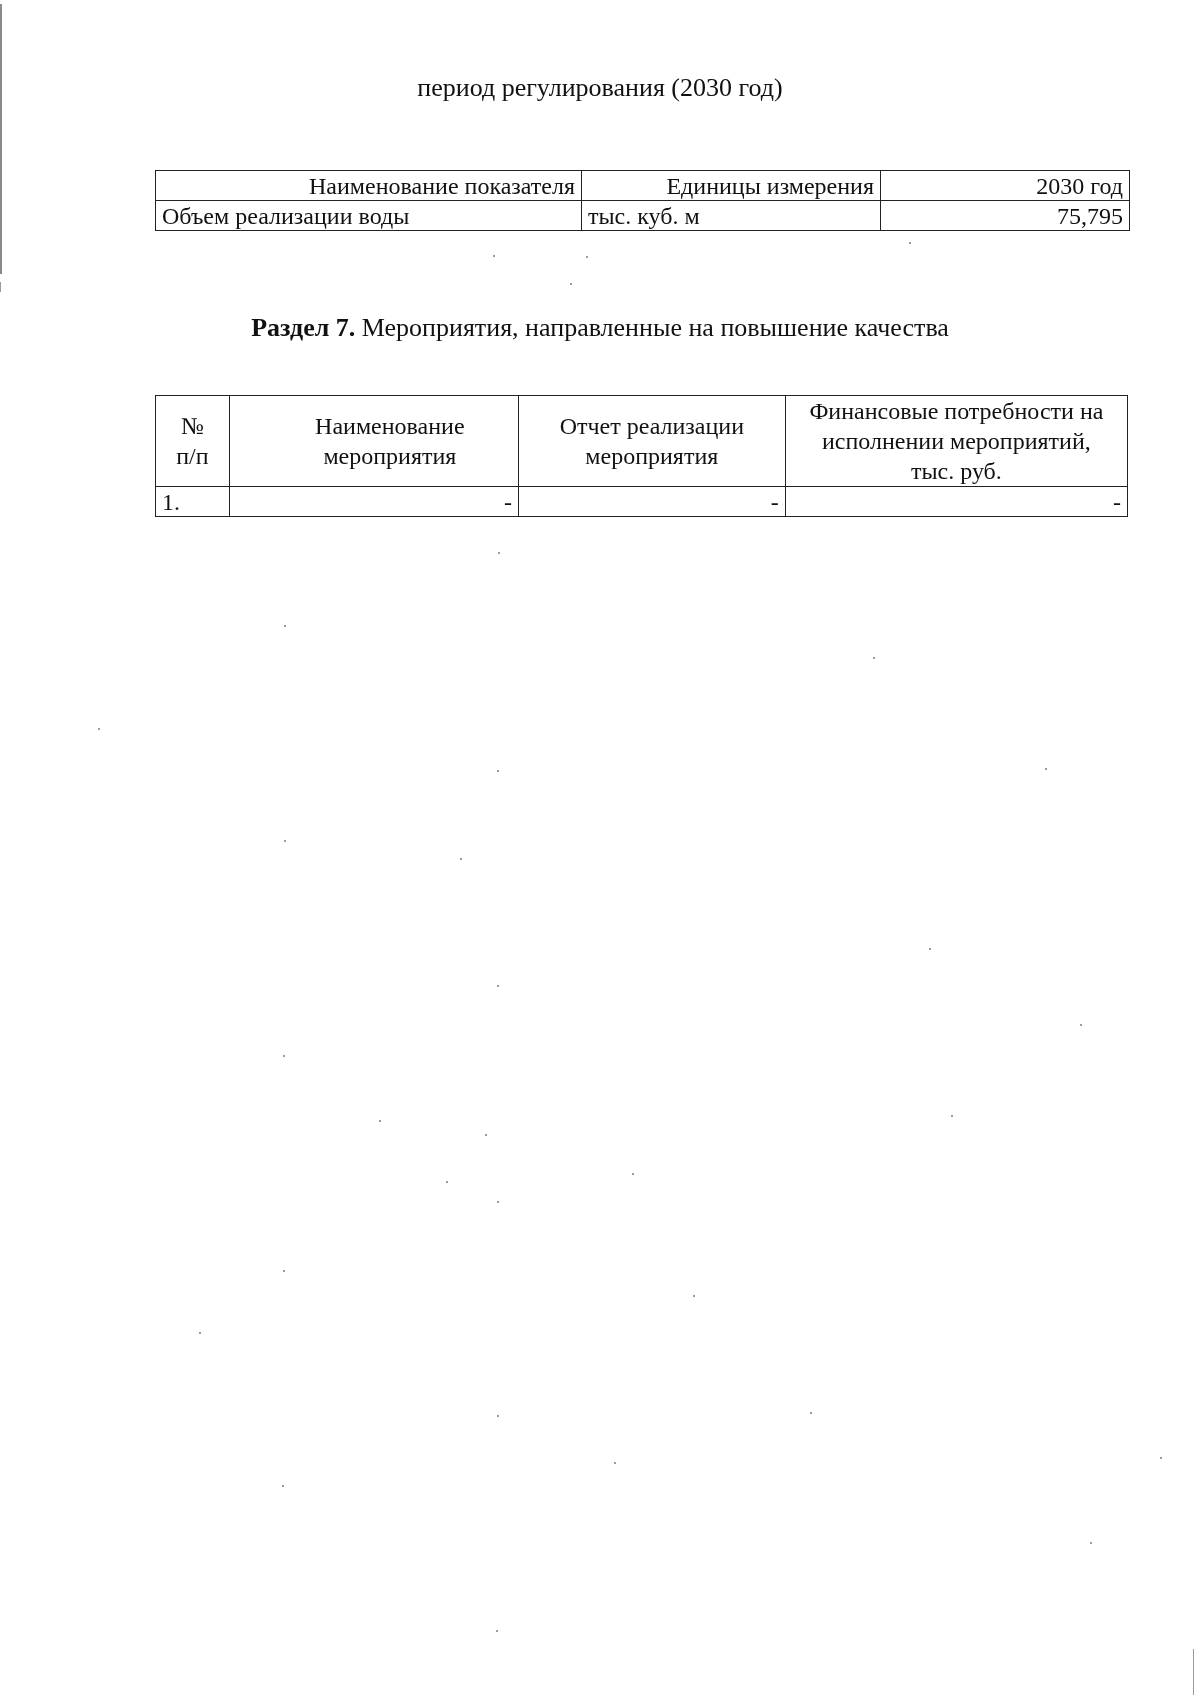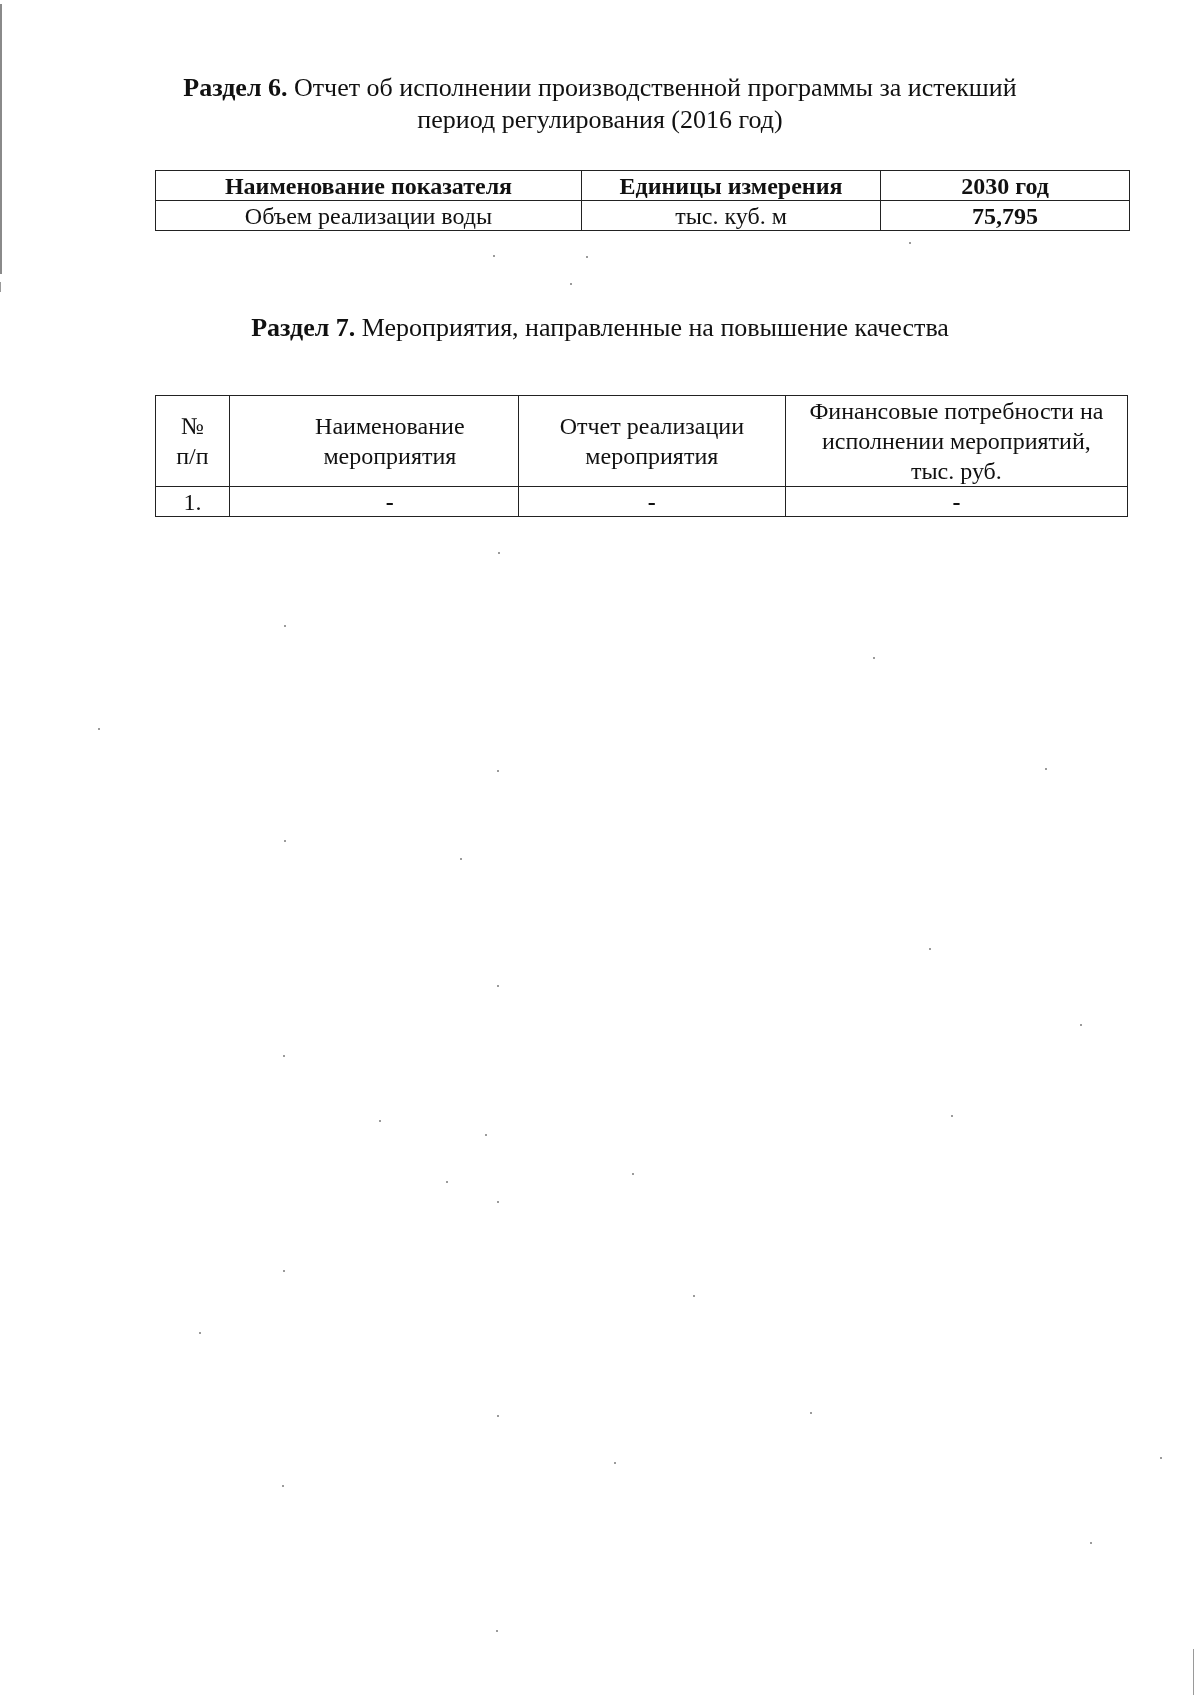--- a/index.html
+++ b/index.html
@@ -69,22 +69,22 @@
       top: 170px;
       width: 975px;
     }
     #t6 th, #t6 td {
       height: 29px;
       line-height: 28px;
     }
     #t6 .c1 { width: 413px; }
     #t6 .c2 { width: 286px; }
     #t6 .c3 { width: 236px; }
-    .center { text-align: center; font-weight: bold; }
-    .left { text-align: center; }
+    .center { text-align: right; }
+    .left { text-align: left; }
 
     #t7 {
       left: 155px;
       top: 395px;
       width: 973px;
     }
     #t7 th {
       height: 90px;
       line-height: 30px;
       text-align: center;
@@ -108,22 +108,21 @@
     }
   </style>
 </head>
 <body>
 
 <div class="scan-edge-left"></div>
 <div class="scan-edge-left-2"></div>
 <div class="scan-edge-right"></div>
 
 <div id="h6" class="heading">
-  <span class="ln"><b>Раздел 6.</b> <span>Отчет об исполнении производственной программы за истекший</span></span>
-  <span class="ln">период регулирования (2016 год)</span>
+  <span class="ln">период регулирования (2030 год)</span>
 </div>
 
 <table id="t6">
   <thead>
     <tr>
       <th class="c1 center">Наименование показателя</th>
       <th class="c2 center">Единицы измерения</th>
       <th class="c3 center">2030 год</th>
     </tr>
   </thead>

